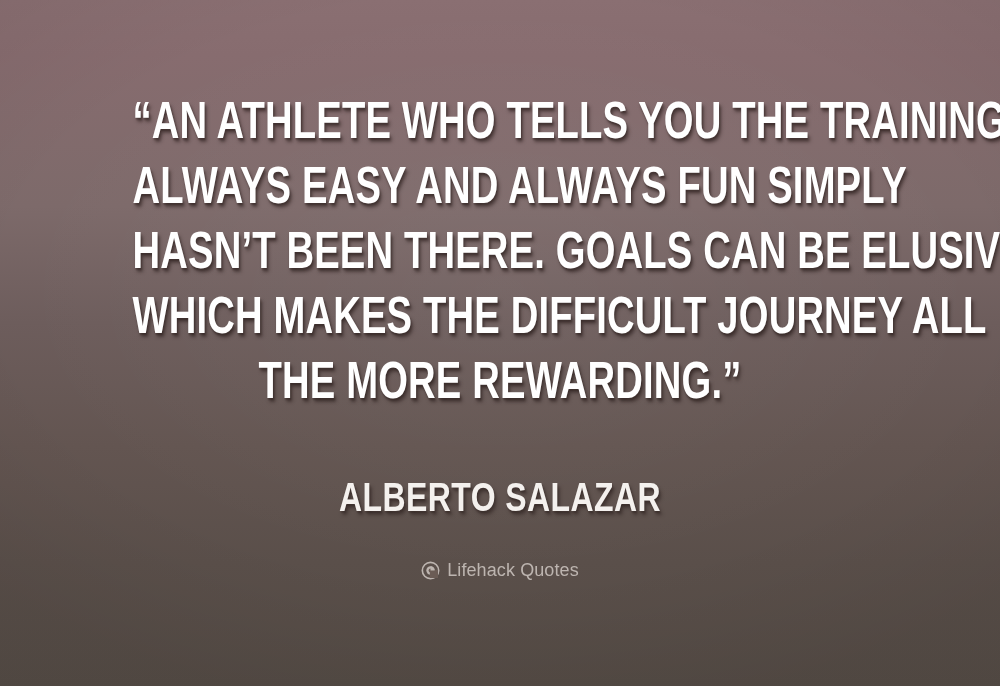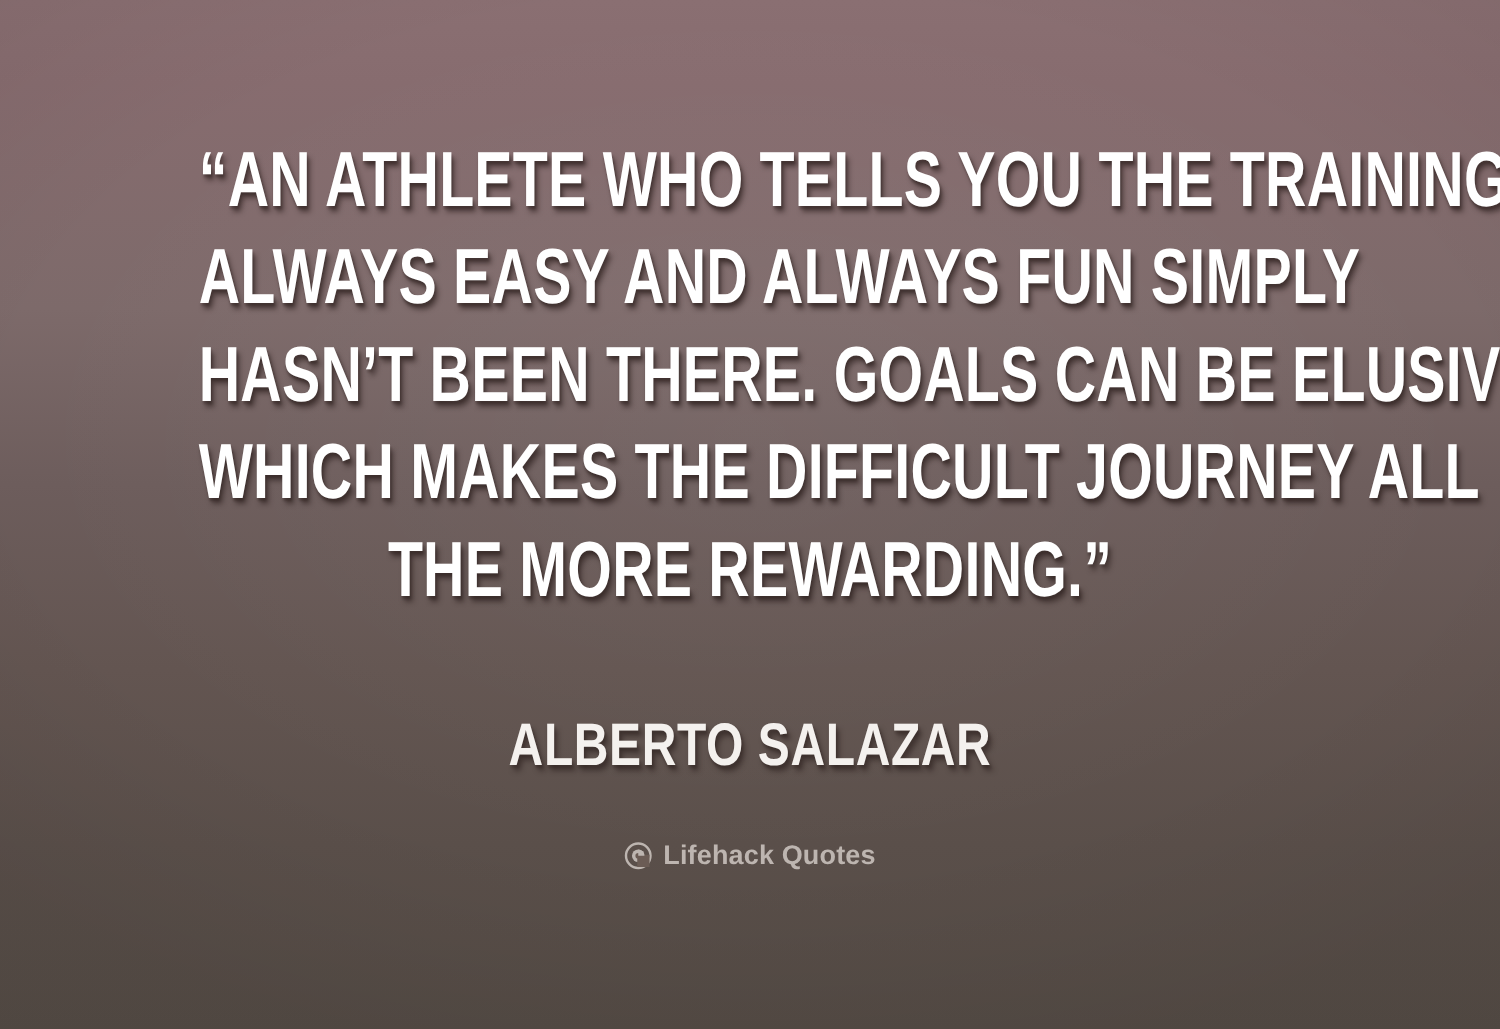--- a/index.html
+++ b/index.html
@@ -93,21 +93,21 @@
 
   .watermark-icon {
     display: block;
     width: 19px;
     height: 19px;
     flex: 0 0 auto;
   }
 
   .watermark-text {
     color: #bdb5b0;
-    font-weight: bold;
+    font-weight: normal;
     font-size: 18px;
     line-height: 19px;
     letter-spacing: 0.1px;
     white-space: nowrap;
   }
 </style>
 </head>
 <body>
 
 <div class="canvas">

